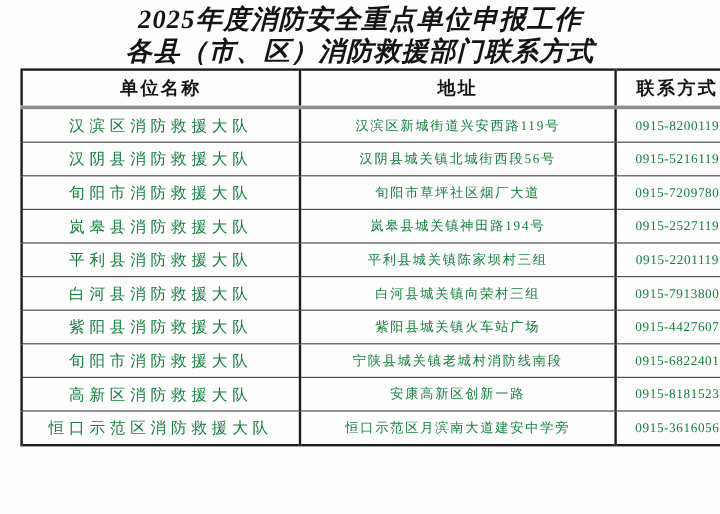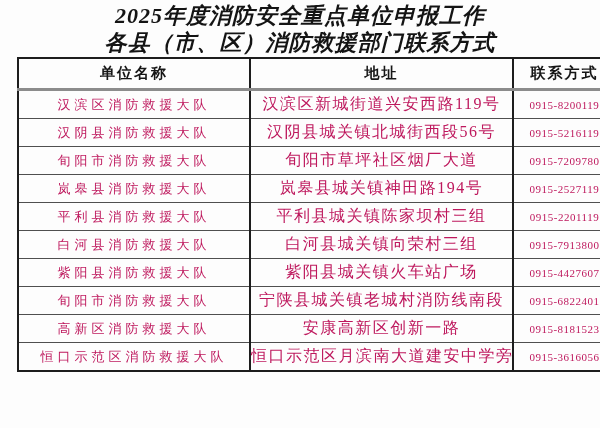--- a/index.html
+++ b/index.html
@@ -62,28 +62,28 @@
     height: 27px;
     border-left: 2px solid #1d1d1d;
     border-right: 2px solid #1d1d1d;
     border-top: 1px solid #4f4f4f;
     border-bottom: 1px solid #4f4f4f;
     text-align: center;
     vertical-align: middle;
     padding: 0;
     white-space: nowrap;
     overflow: hidden;
-    color: #be185d;
+    color: #15803d;
   }
   td.cell-name {
     font-size: 13px;
     letter-spacing: 4px;
   }
   td.cell-address {
-    font-size: 16px;
+    font-size: 11px;
     letter-spacing: 1.5px;
   }
   td.cell-phone {
     font-family: "Liberation Serif", "DejaVu Serif", serif;
     font-size: 11px;
     letter-spacing: 0.5px;
   }
 </style>
 </head>
 <body>

